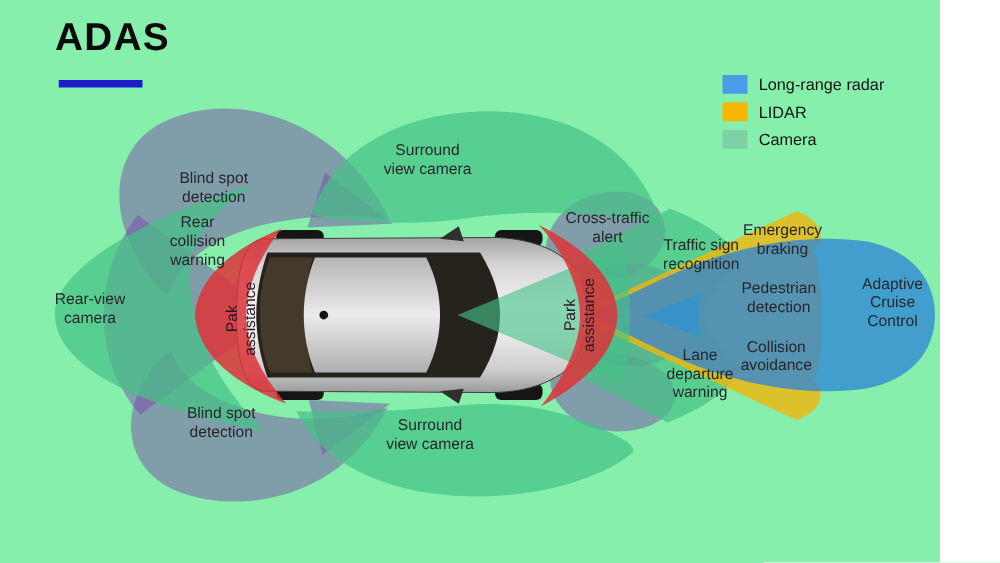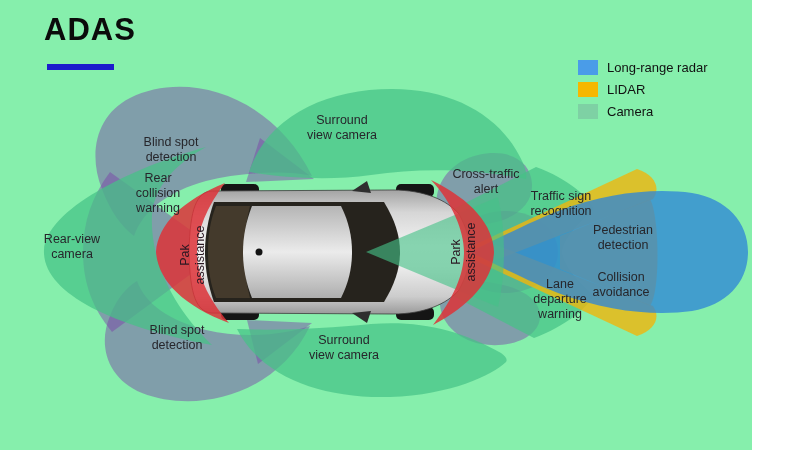--- a/index.html
+++ b/index.html
@@ -131,21 +131,26 @@
   <div class="lbl" style="left:342px;top:128px;">Surround
 view camera</div>
   <div class="lbl" style="left:344px;top:348px;">Surround
 view camera</div>
   <div class="lbl" style="left:486px;top:182px;">Cross-traffic
 alert</div>
   <div class="lbl rot" style="left:464px;top:252px;">Park
 assistance</div>
   <div class="lbl" style="left:561px;top:182px;margin-top:22px;">Traffic sign
 recognition</div>
+  <div class="lbl" style="left:626px;top:192px;">Emergency
+braking</div>
   <div class="lbl" style="left:623px;top:238px;">Pedestrian
 detection</div>
+  <div class="lbl" style="left:714px;top:242px;">Adaptive
+Cruise
+Control</div>
   <div class="lbl" style="left:621px;top:285px;">Collision
 avoidance</div>
   <div class="lbl" style="left:560px;top:299px;">Lane
 departure
 warning</div>
 
 </div>
 
 </body></html>

